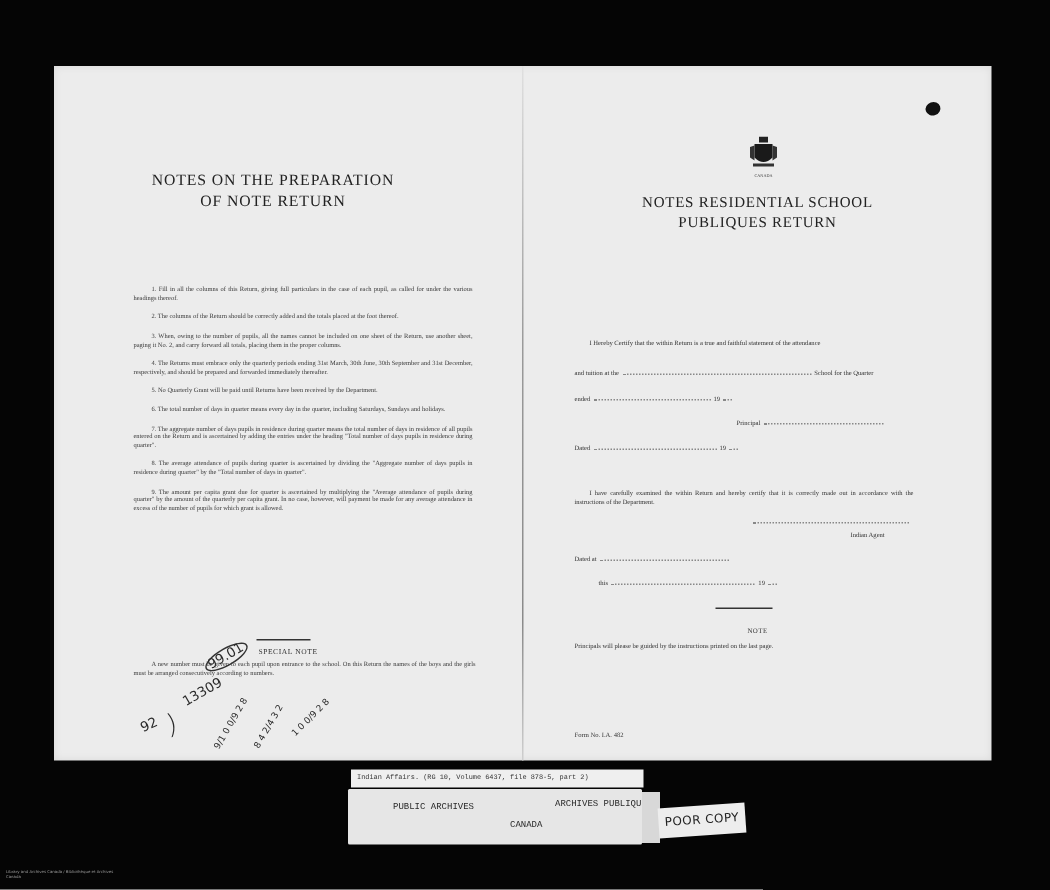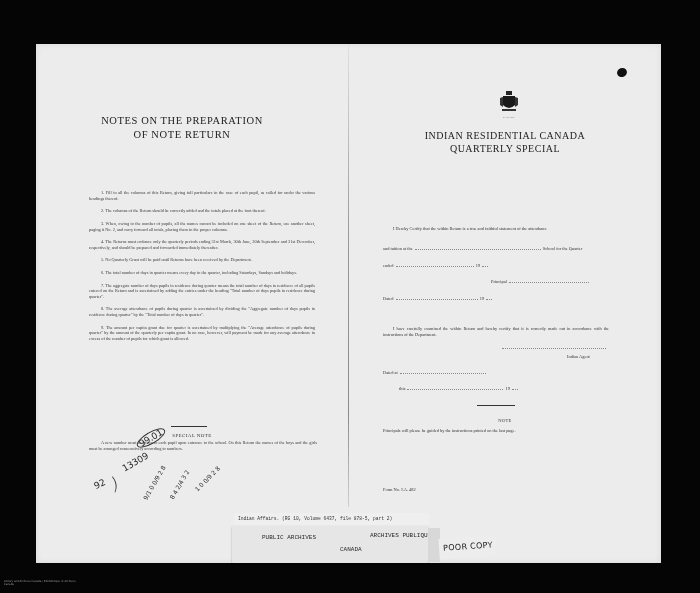--- a/index.html
+++ b/index.html
@@ -2,21 +2,21 @@
 <html><head>
   <meta charset="utf-8">
   <style>
     html, body { margin:0; padding:0; }
     body {
       width:700px; height:593px; position:relative; overflow:hidden;
       background:#050505;
       font-family:"Liberation Serif", "DejaVu Serif", serif;
     }
     .sheet {
-      position:absolute; left:36px; top:44px; width:625px; height:519px;
+      position:absolute; left:36px; top:44px; width:625px; height:463px;
       background:#ececec;
       box-shadow: inset 0 0 6px rgba(0,0,0,0.08);
     }
     .fold {
       position:absolute; left:312px; top:0; width:1px; height:463px;
       background:linear-gradient(#e0e0e0, #9a9a9a 40%, #8a8a8a 80%, #cfcfcf);
     }
     .page { position:absolute; top:0; height:463px; color:#1a1a1a; }
     .page.left { left:0; width:312px; }
     .page.right { left:313px; width:312px; }
@@ -156,22 +156,22 @@
     <svg class="crest" viewBox="0 0 20 24">
       <rect x="7" y="0" width="6" height="4" fill="#222"></rect>
       <path d="M4 5 L16 5 L16 14 Q10 20 4 14 Z" fill="#1a1a1a"></path>
       <path d="M1 7 L4 6 L4 16 L1 14 Z" fill="#333"></path>
       <path d="M19 7 L16 6 L16 16 L19 14 Z" fill="#333"></path>
       <rect x="3" y="18" width="14" height="2" fill="#333"></rect>
     </svg>
     <div class="crest-label">CANADA</div>
 
     <div class="return-title">
-      <div>INDIAN RESIDENTIAL CANADA</div>
-      <div>QUARTERLY SPECIAL</div>
+      <div>NOTES RESIDENTIAL SCHOOL</div>
+      <div>PUBLIQUES RETURN</div>
     </div>
 
     <div class="form-line" style="left:44px; top:182px;">I Hereby Certify that the within Return is a true and faithful statement of the attendance</div>
 
     <div class="form-line" style="left:34px; top:202px;">
       <span>and tuition at the</span>
       <span class="dots" style="width:126px;"></span>
       <span>School for the Quarter</span>
     </div>
 

